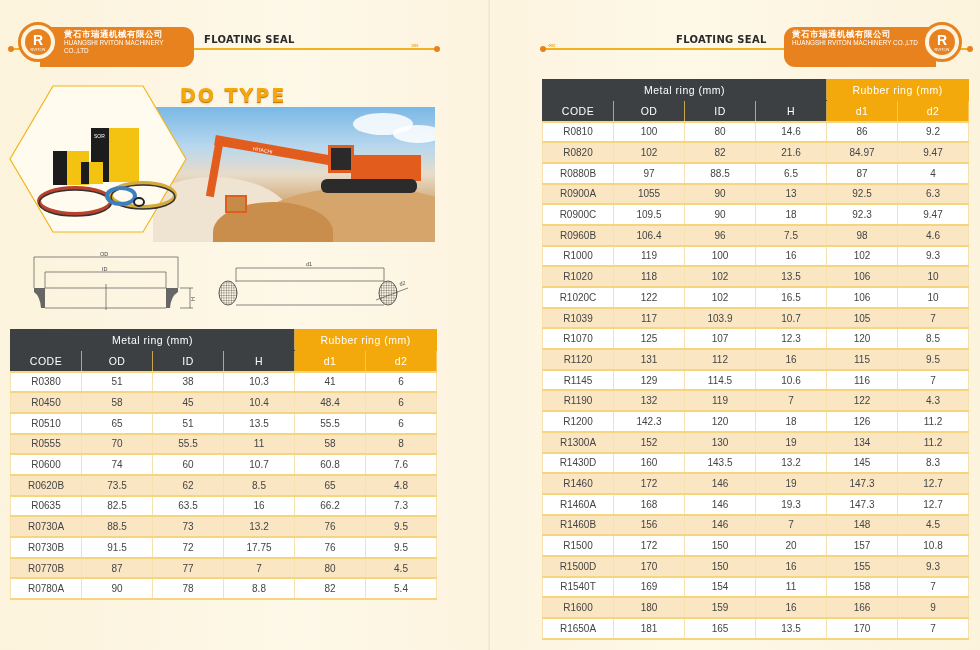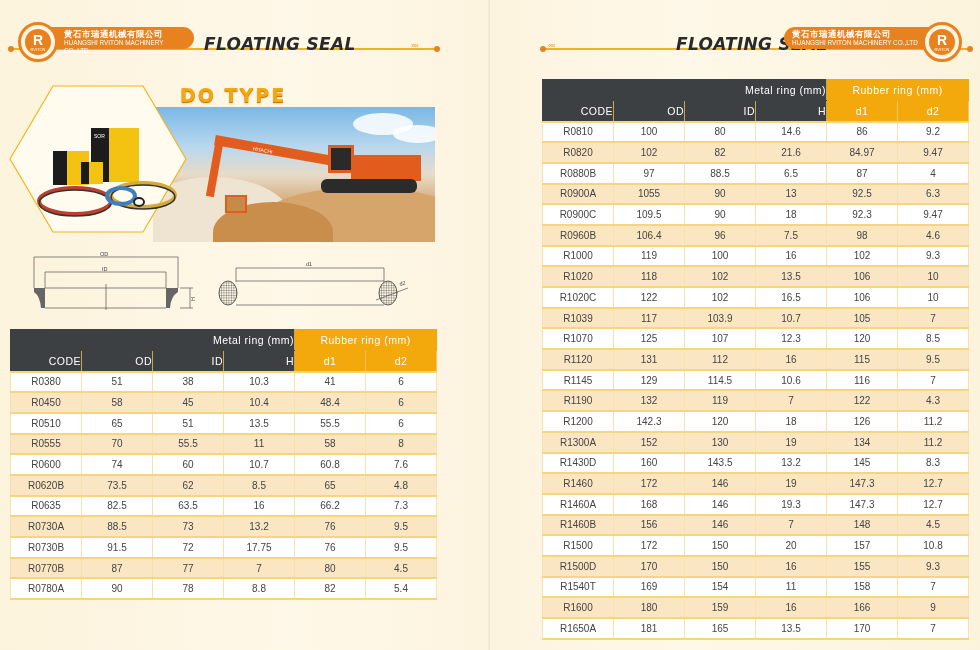--- a/index.html
+++ b/index.html
@@ -12,43 +12,43 @@
   .page { position: absolute; top: 0; height: 650px; }
   .page.left { left: 0; width: 490px; background: linear-gradient(90deg,#fcf3dc 0%,#fef8e8 60%,#fdf4df 100%); }
   .page.right { left: 490px; width: 490px; background: linear-gradient(90deg,#fdf4df 0%,#fef8e8 40%,#fcf3dc 100%); }
   .spine { position:absolute; left:488px; top:0; width:4px; height:650px; background: linear-gradient(90deg, rgba(0,0,0,0.03), rgba(0,0,0,0.06), rgba(0,0,0,0.03)); }
   .hdr-line { position:absolute; height:2px; background:#f2b21a; top: 25px; }
   .hdr-dot { position:absolute; width:6px; height:6px; border-radius:50%; background:#e8821e; top:23px; }
   .logo-ring { position:absolute; width:40px; height:40px; border-radius:50%; border:3px solid #e8821e; background:#fdf5e1; }
   .logo-ring::after { content:""; position:absolute; left:4px; top:4px; width:26px; height:26px; border-radius:50%; background:#e8821e; }
   .logo-mark { position:absolute; z-index:2; color:#fff; font-weight:bold; font-size:14px; width:26px; text-align:center; line-height:22px; }
   .logo-sub { position:absolute; z-index:2; color:#fff; font-size:4px; width:26px; text-align:center; }
-  .pill { position:absolute; height:22px; background:#e8821e; color:#fff; padding: 2px 10px 0 12px; }
+  .pill { position:absolute; height:40px; background:#e8821e; color:#fff; padding: 2px 10px 0 12px; }
   .pill .cn { font-size: 8.5px; font-weight:bold; line-height:10px; letter-spacing:0.5px; }
   .pill .en { font-size: 6.4px; line-height:8px; }
-  .title { position:absolute; font-weight: 900; font-size: 17px; color:#2a2a2a; letter-spacing: 0.3px; font-family:"DejaVu Sans", sans-serif; transform: scaleY(1.05); font-style: italic; }
+  .title { position:absolute; font-weight: 900; font-size: 10px; color:#2a2a2a; letter-spacing: 0.3px; font-family:"DejaVu Sans", sans-serif; transform: scaleY(1.05); }
   .chev { position:absolute; font-size: 8px; color:#e8a51e; letter-spacing:-1px; }
 
   
   .hero-photo { position:absolute; left:153px; top:107px; width:282px; height:135px;
     background: linear-gradient(180deg, #7ab8e6 0%, #b9d8ee 30%, #e8dcc8 50%, #d9b890 65%, #c48f52 85%, #b47a3e 100%); overflow:hidden; }
   .cloud { position:absolute; background:#fff; border-radius:50%; opacity:0.85; }
   .sand { position:absolute; border-radius:50% 50% 0 0; }
   .arm { position:absolute; background:#e25c1e; }
   .hex { position:absolute; left:8px; top:84px; width:180px; height:150px; }
   .dotype { position:absolute; left:180px; top:84px; font-size: 19px; font-weight:900; color:#f5a70f; letter-spacing:2px; font-family:"DejaVu Sans", sans-serif; text-shadow: 0 1px 0 #c77a00, 0 2px 2px rgba(0,0,0,0.15); }
 
   
   .drawing { position:absolute; }
 
   
   table.spec { position:absolute; border-collapse: collapse; table-layout: fixed; }
   table.spec td, table.spec th { text-align:center; font-size: 10px; color:#444; border: 1px solid #f3d27a; height: 20.7px; padding:0; font-weight: normal; }
   table.spec thead th { color:#fff; border: 1px solid #c9a550; font-size: 10.5px; letter-spacing: 0.5px; height: 21px; }
-  table.spec thead th.metal { background:#3d4042; border-color:#3d4042; border-right-color:#c9a550;text-align:right; }
+  table.spec thead th.metal { background:#3d4042; border-color:#3d4042; border-right-color:#c9a550; }
   table.spec thead th.rubber { background:#f3a90c; border-color:#f3a90c; }
   table.spec thead tr.sub th.metal { border-top: 1px solid #6a6a6a; border-right:1px solid #c9a550; }
   table.spec thead tr.sub th.rubber { border-top: 1px solid #f7c35a; border-right:1px solid #f7c35a; }
   table.spec tbody tr:nth-child(odd) td { background:#ffffff; }
   table.spec tbody tr:nth-child(even) td { background:#fbe6c4; }
   table.spec tbody td { border-left-color:#f6e2b0; border-right-color:#f6e2b0; border-top: 2px solid #f5d57e; border-bottom: 2px solid #f5d57e; }
 </style>
 </head>
 <body>
 

